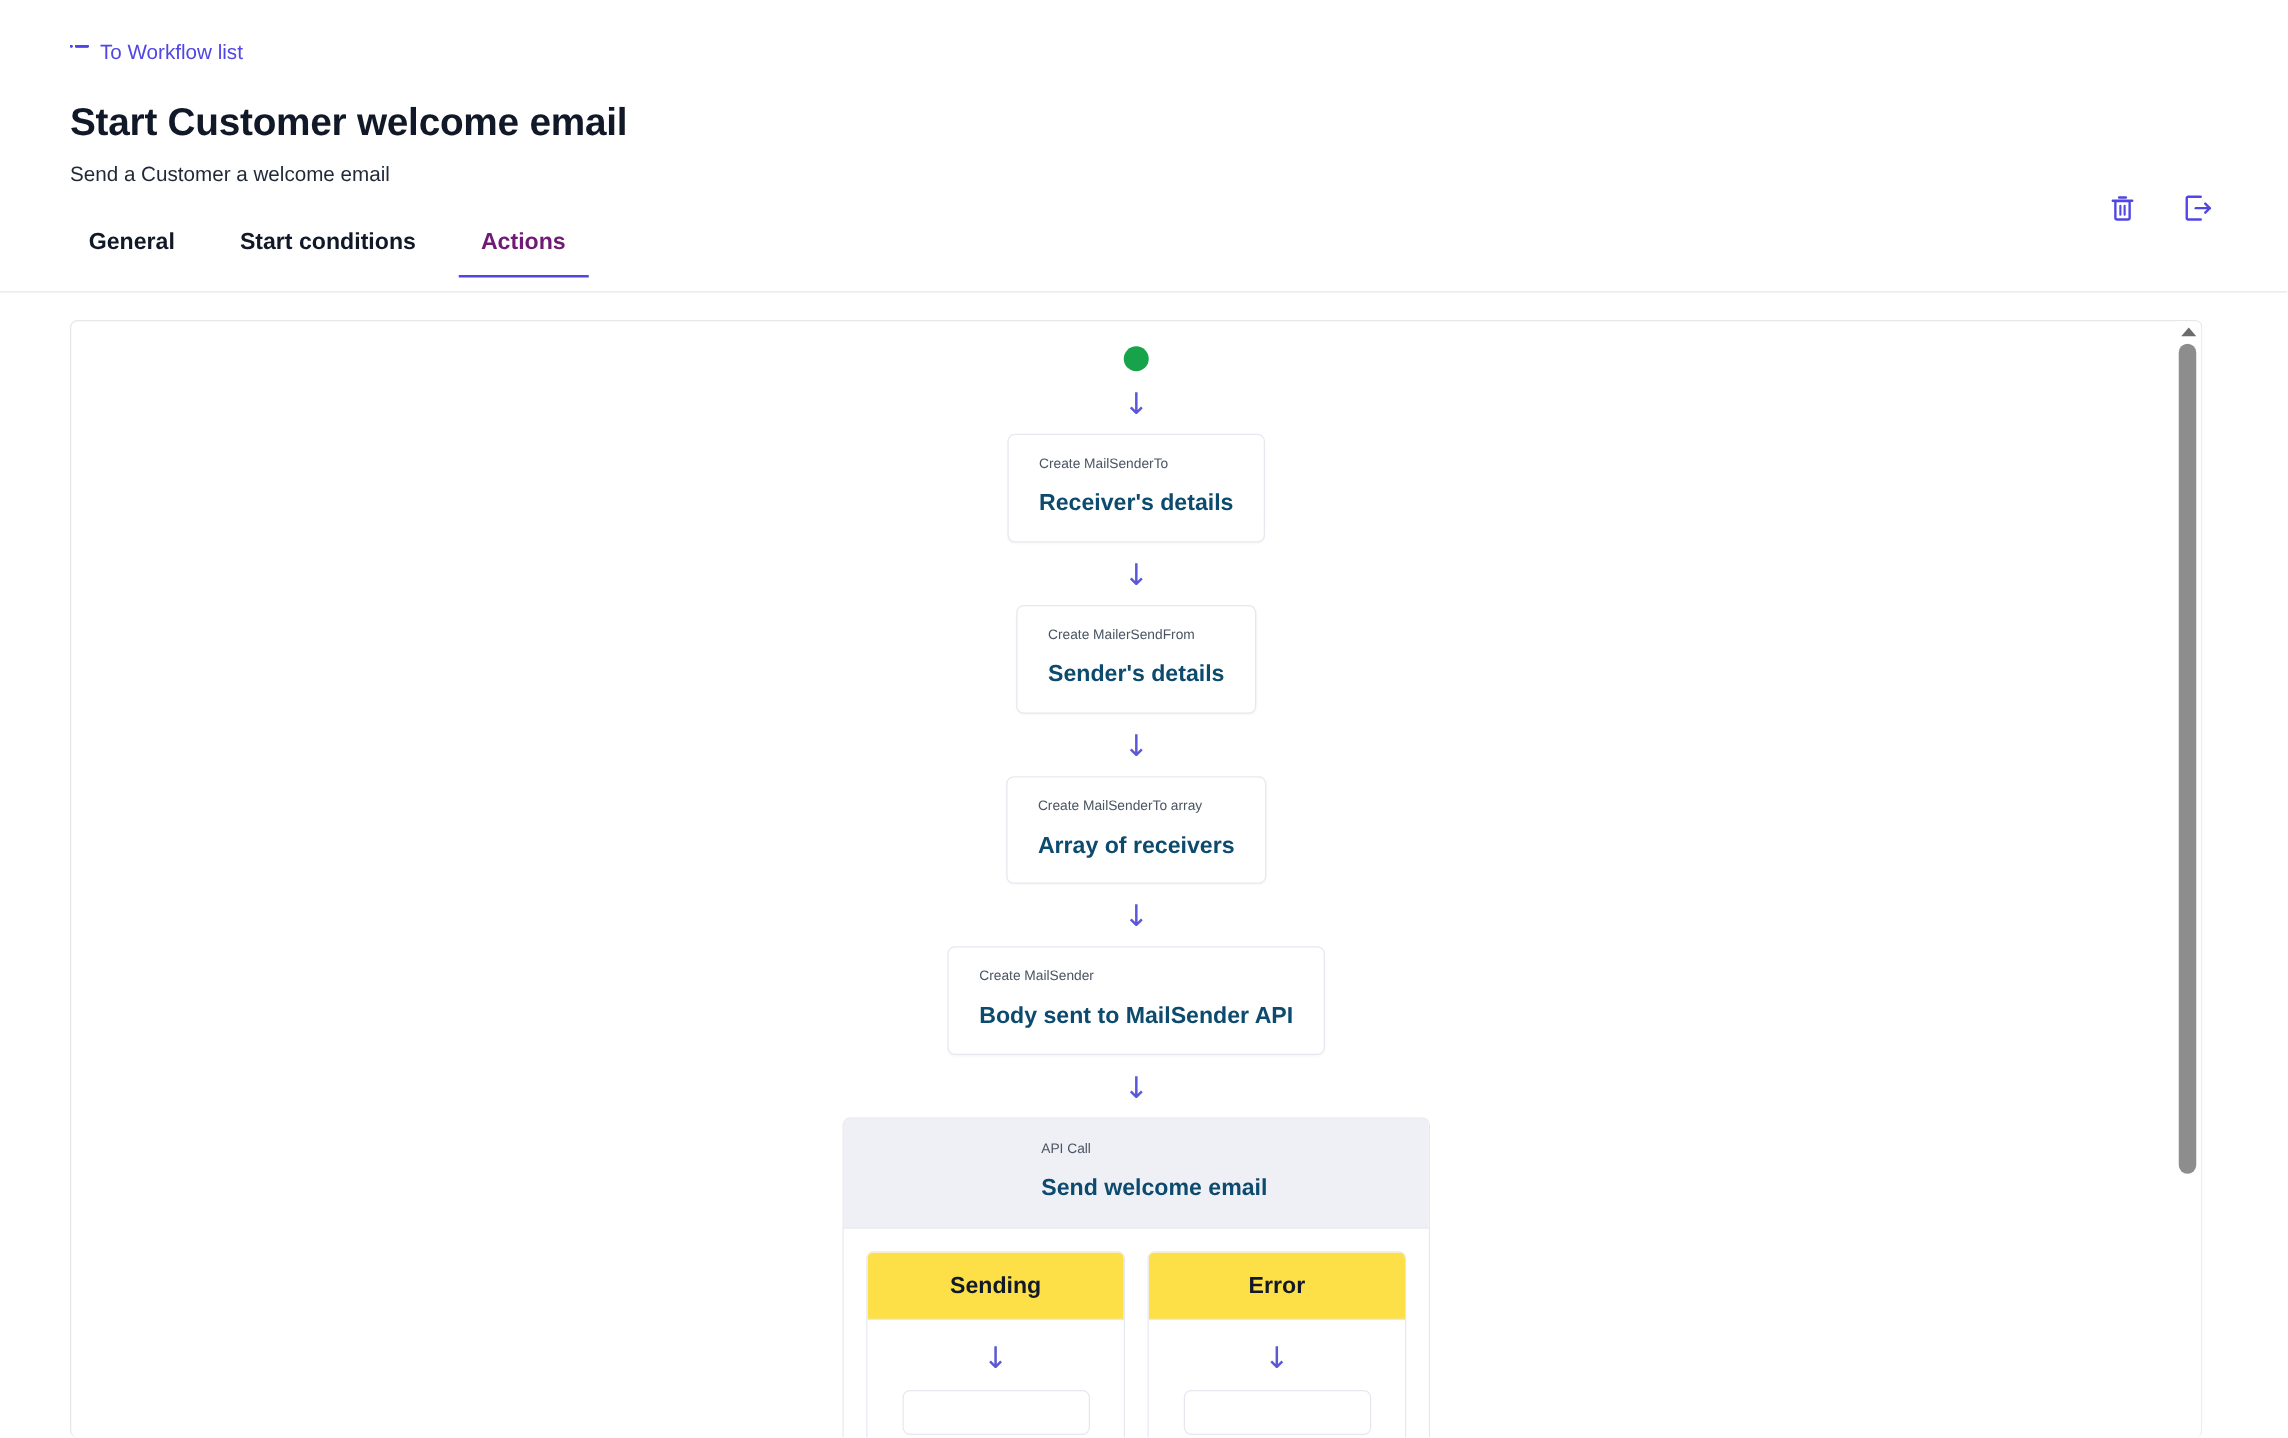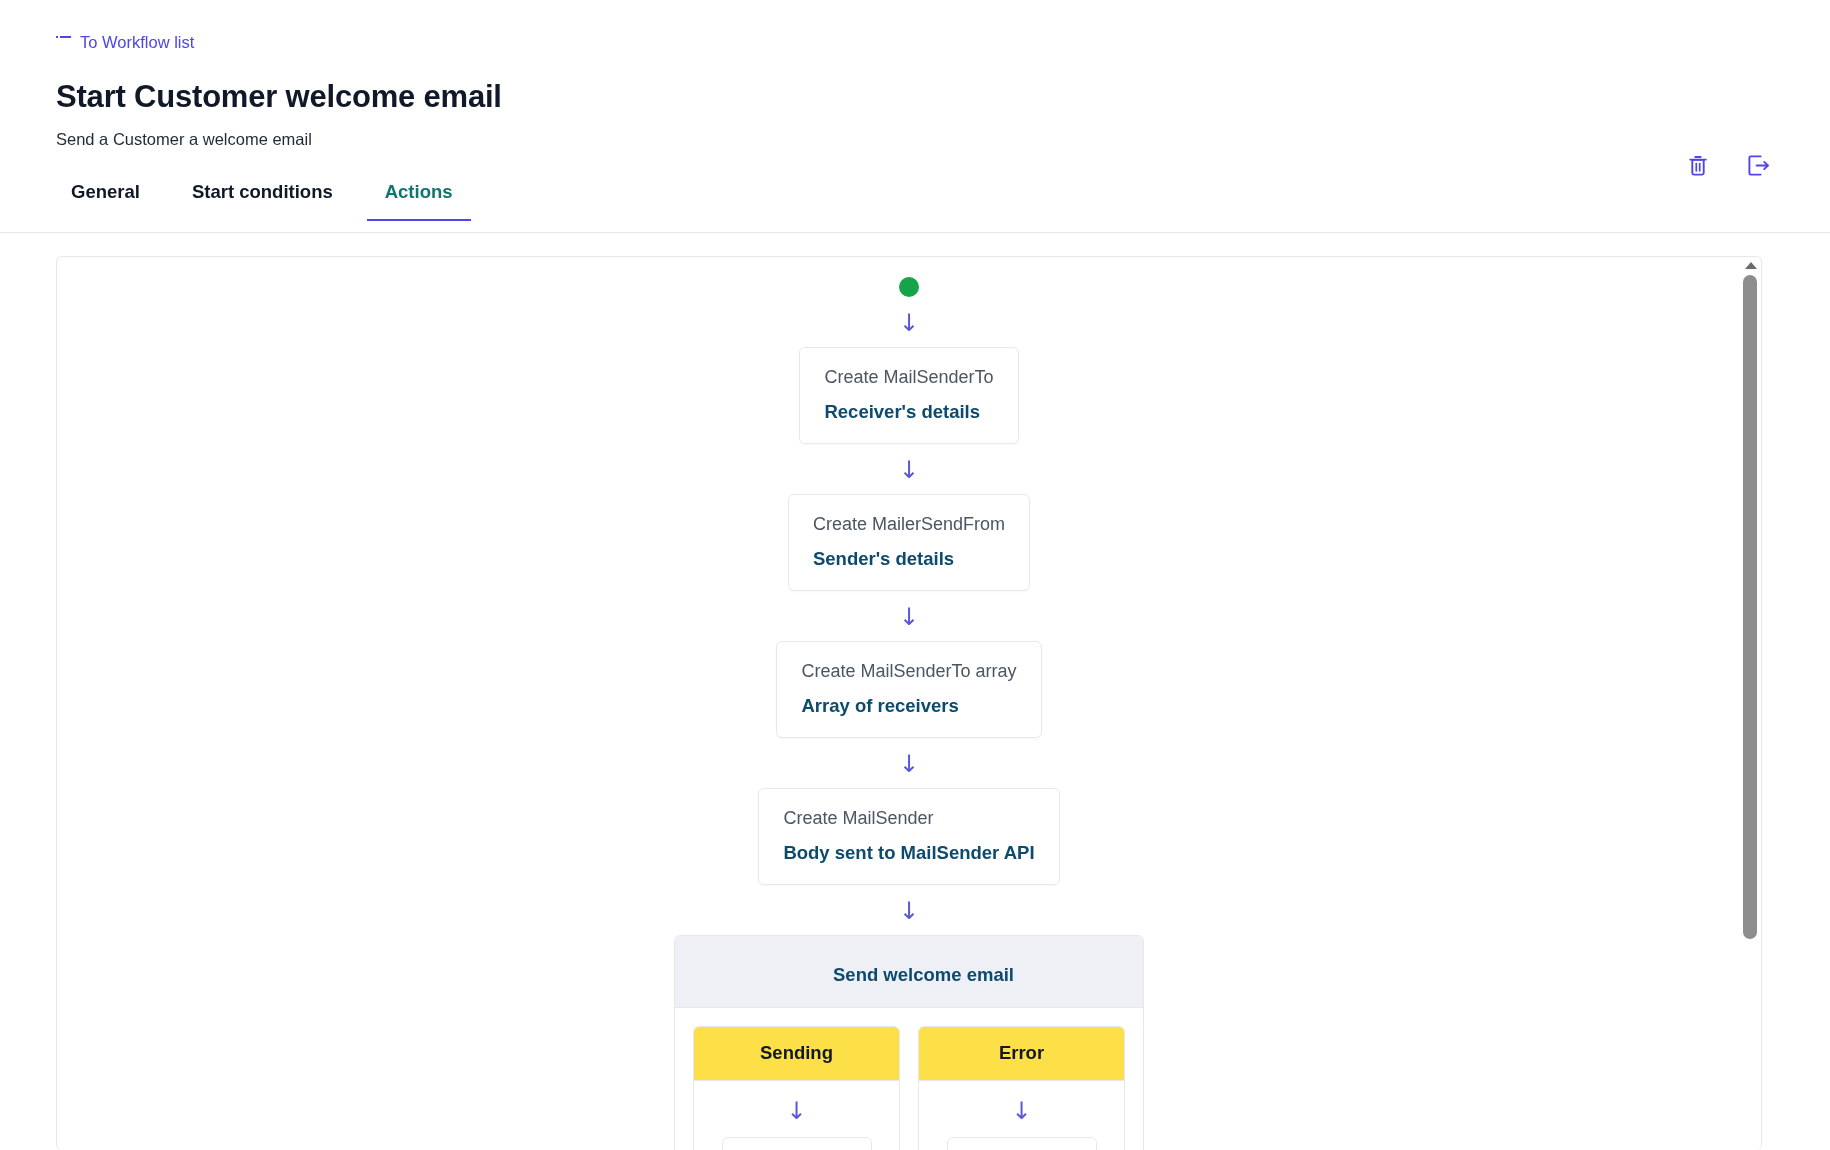--- a/index.html
+++ b/index.html
@@ -98,21 +98,21 @@
     margin-right: 12px;
     cursor: pointer;
     background: none;
     border: none;
     font-family: inherit;
     position: relative;
     top: 1px;
   }
   .tab:first-child { margin-left: -3px; }
   .tab.active {
-    color: #0f766e;
+    color: #701a75;
     border-bottom: 2.6px solid #4f46e5;
   }
 
   .header-actions {
     position: absolute;
     right: 58px;
     top: -28px;
     display: flex;
     align-items: center;
     gap: 32px;
@@ -178,21 +178,21 @@
   .node {
     border: 1px solid #e7e8ef;
     border-radius: 6px;
     background: #ffffff;
     padding: 16px 24px 18px 24px;
     min-width: 120px;
     box-shadow: 0 1px 2px rgba(16,24,40,0.03);
     cursor: pointer;
   }
   .node-sub {
-    font-size: 18px;
+    font-size: 11px;
     color: #4b5563;
     line-height: 1.45;
     white-space: nowrap;
   }
   .node-title {
     margin-top: 9px;
     font-size: 18.5px;
     font-weight: bold;
     color: #0c4a6e;
     line-height: 1.4;
@@ -379,20 +379,21 @@
 
         <div class="node">
           <div class="node-sub">Create MailSender</div>
           <div class="node-title">Body sent to MailSender API</div>
         </div>
 
         <div class="arrow">↓</div>
 
         <div class="group">
           <div class="group-head">
+            <div class="node-sub">API Call</div>
             <div class="node-title">Send welcome email</div>
           </div>
 
           <div class="branches">
 
             <div class="branch">
               <div class="branch-head">Sending</div>
               <div class="branch-body">
                 <div class="arrow">↓</div>
                 <div class="leaf-node">

